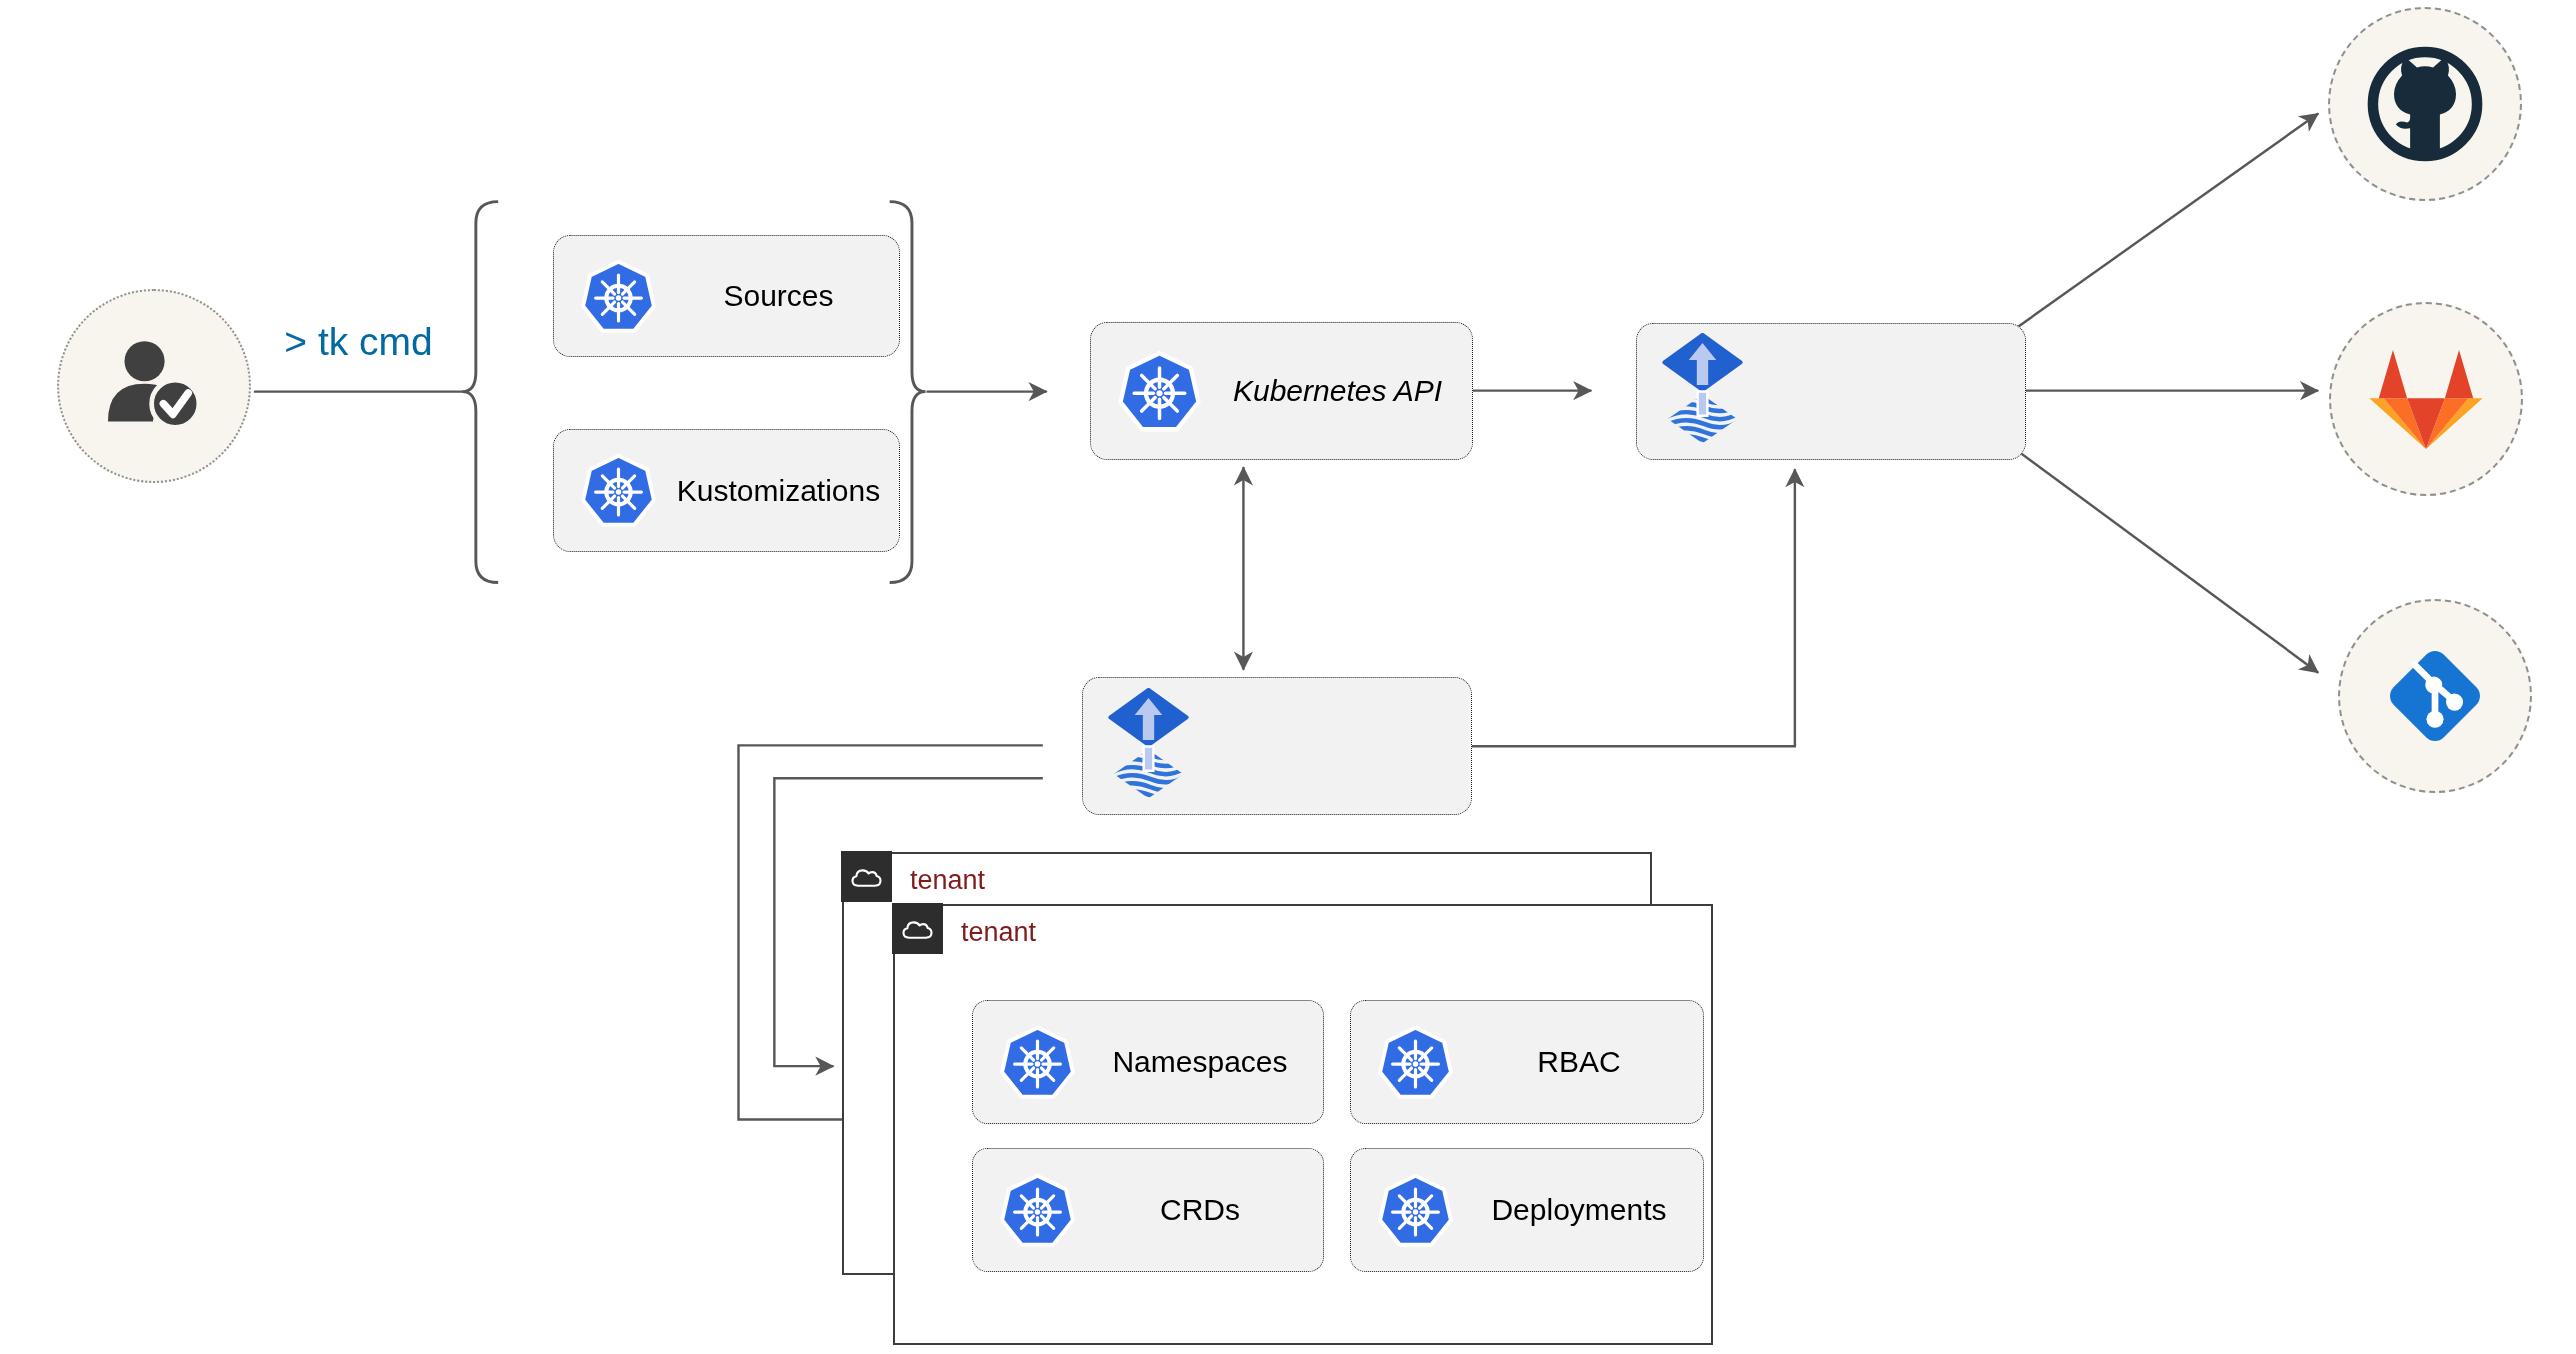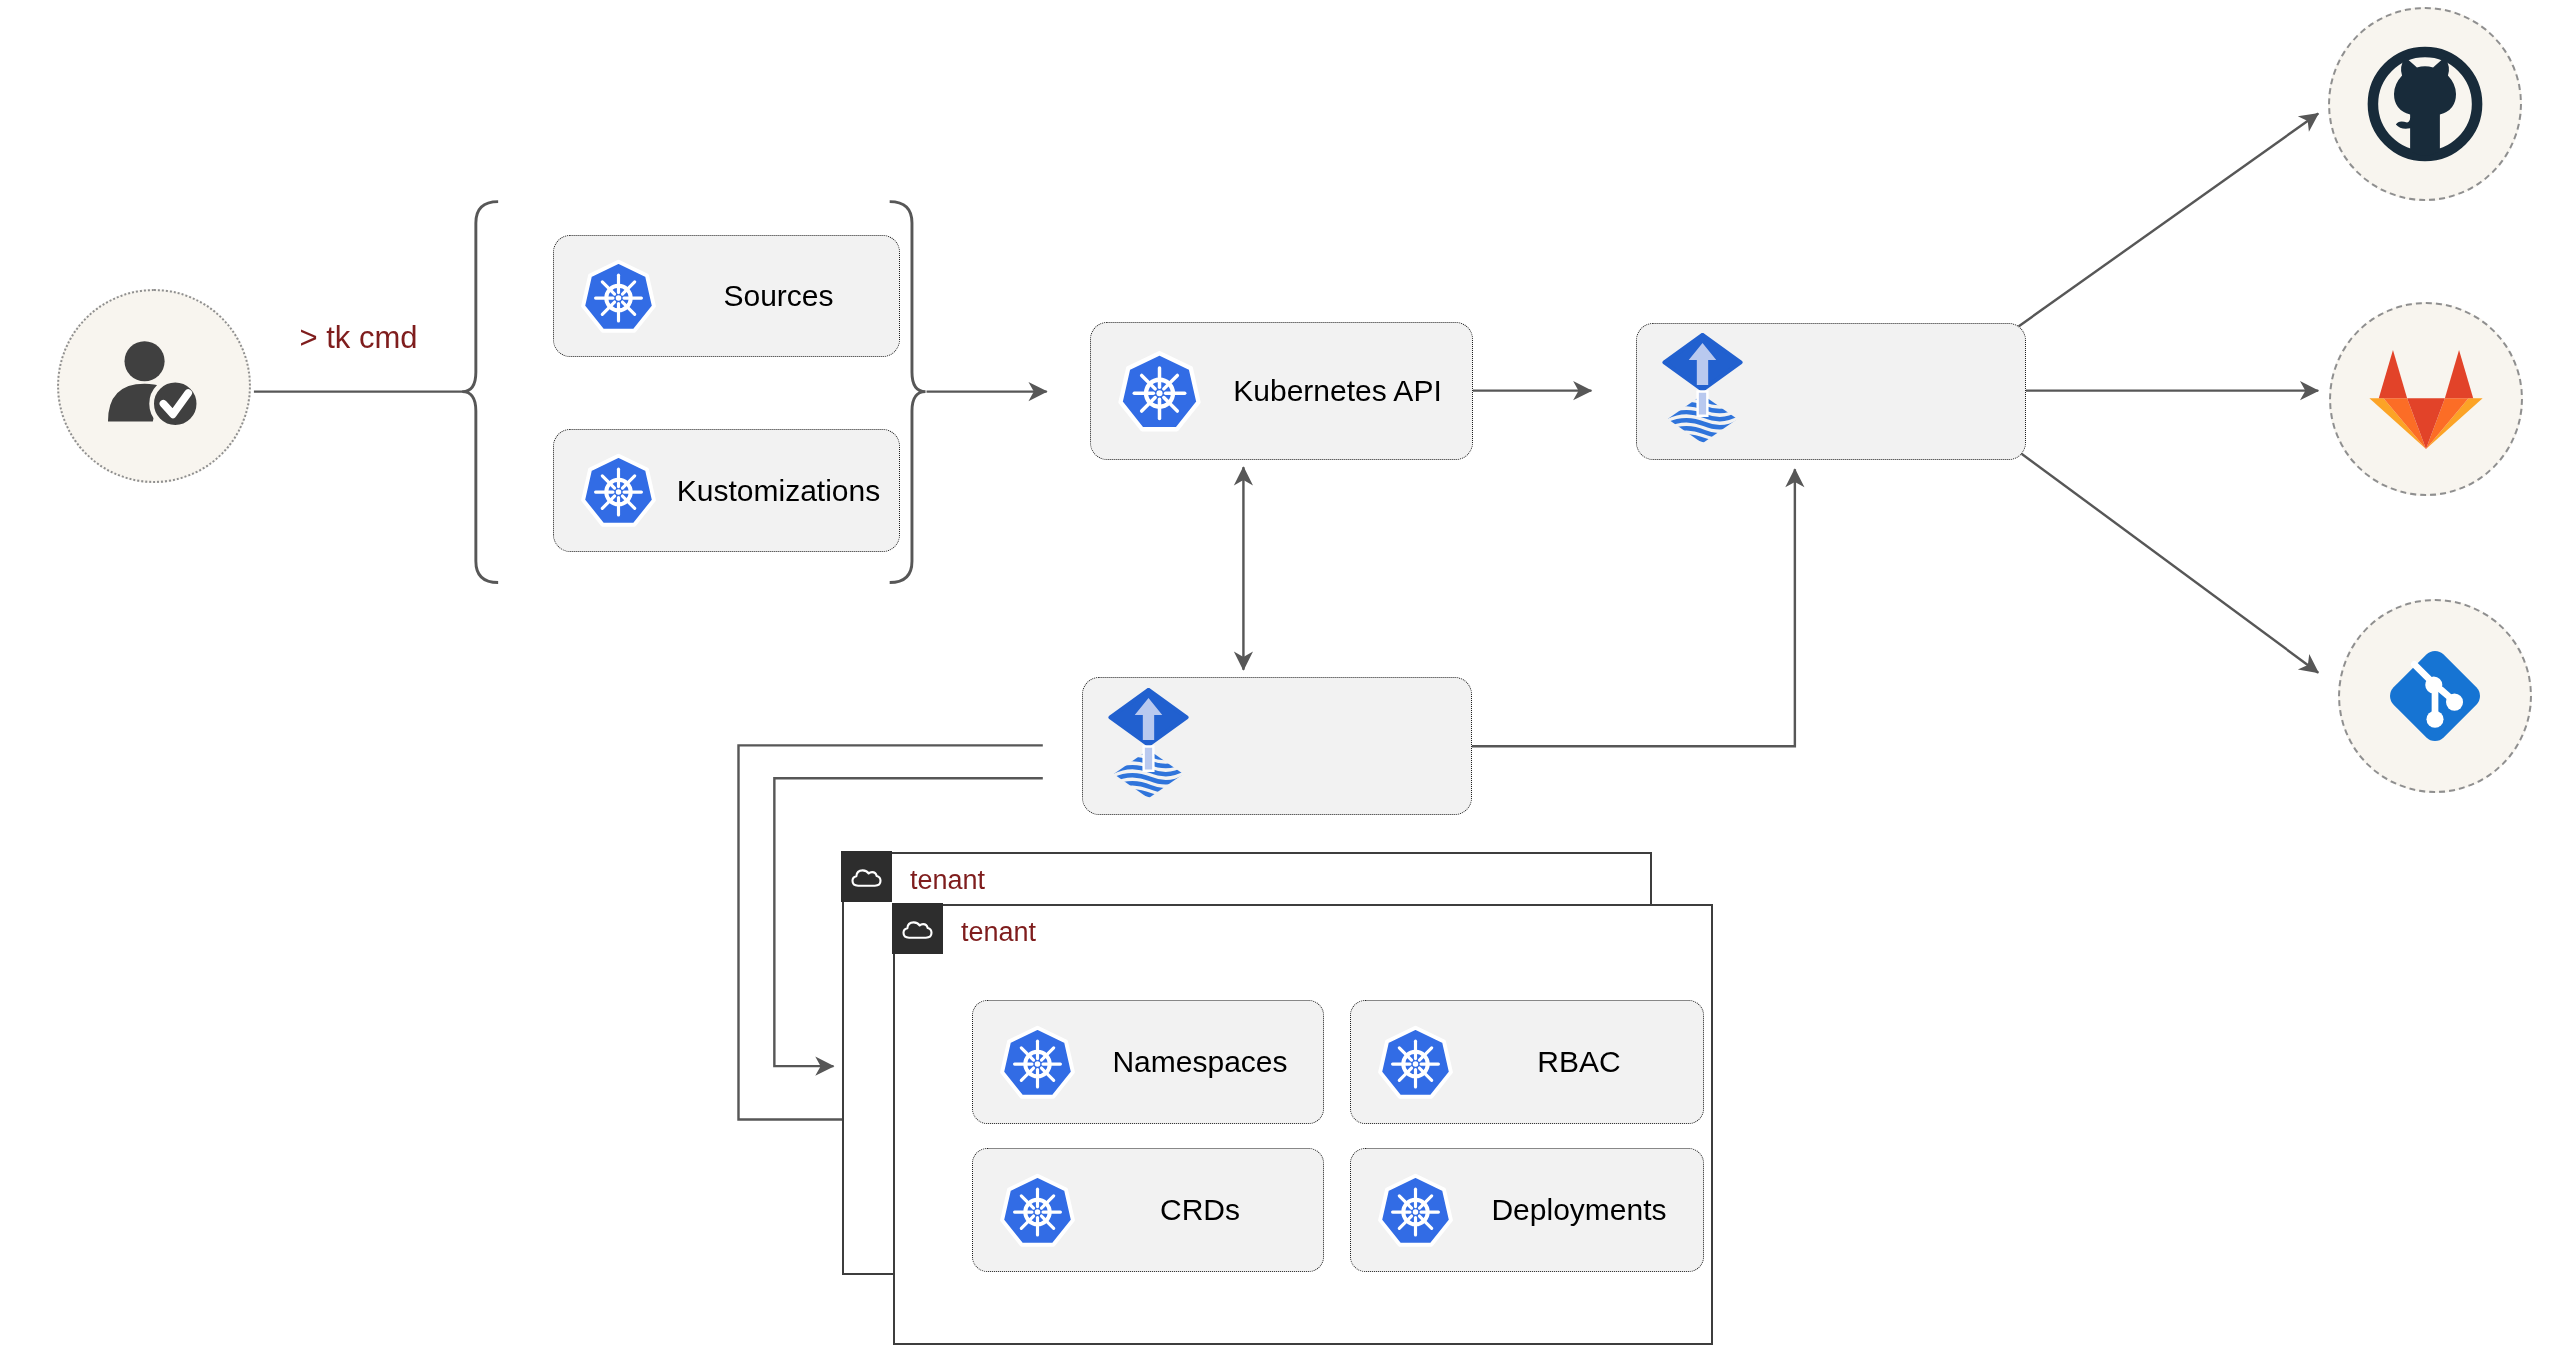--- a/index.html
+++ b/index.html
@@ -13,21 +13,21 @@
   .node .icon{margin-left:25px;flex:0 0 auto;display:flex;align-items:center;}
   .node .label{flex:1;text-align:center;font-size:30px;line-height:1.25;color:#000;}
   .node .label.two-line span{display:inline-block;max-width:179px;}
 
   .circle{position:absolute;border-radius:50%;background:#f8f5ef;box-sizing:border-box;
           display:flex;align-items:center;justify-content:center;z-index:4;}
   .circle.dotted{border:2.9px dotted #8f8f8f;}
   .circle.dashed{border:2.9px dashed #8f8f8f;}
 
   .cmd{position:absolute;left:247px;top:320px;width:223px;text-align:center;
-       font-size:31px;color:#7f1d1d;z-index:4;}
+       font-size:39px;color:#0369a1;z-index:4;}
 
   .tenant{position:absolute;background:#ffffff;border:2.9px solid #3d3d3d;box-sizing:border-box;}
   .tenant.back{left:842px;top:852px;width:810px;height:423px;z-index:2;}
   .tenant.front{left:893px;top:904px;width:820px;height:441px;z-index:3;}
   .tenant .hd{position:absolute;left:-2.9px;top:-2.9px;width:51px;height:51px;background:#2d2d2d;
               display:flex;align-items:center;justify-content:center;}
   .tenant .tlabel{position:absolute;left:66px;top:10.7px;font-size:27px;color:#7f1d1d;}
 
   .tenant .node{border-radius:15.5px;}
   .res-namespaces{left:40px;top:94px;width:352px;height:124px;}
@@ -110,21 +110,21 @@
           <line x1="70.5" y1="31.5" x2="55" y2="47"></line>
             <line x1="45" y1="57" x2="29.5" y2="72.5"></line>
         </g>
         <circle cx="50" cy="52" r="15.5" fill="none" stroke="#ffffff" stroke-width="5"></circle>
         <circle cx="50" cy="52" r="3.5" fill="#ffffff"></circle>
       </svg>
     </span>
     <span class="label">Kustomizations</span>
   </div>
 
-  <div class="node" style="left:1053px;top:322px;width:383px;height:138px;">
+  <div class="node" style="left:1053px;top:322px;width:383px;height:138px;font-style:italic;">
     <span class="icon">
       <svg width="87" height="87" viewBox="0 0 100 100">
         <polygon points="50,6 86,23.3 94.8,62.2 70,93.4 30,93.4 5.2,62.2 14,23.3" fill="#326ce5" stroke="#ffffff" stroke-width="5" stroke-linejoin="round"></polygon>
         <g stroke="#ffffff" stroke-width="4" stroke-linecap="round">
           <line x1="50" y1="23" x2="50" y2="45"></line>
             <line x1="50" y1="59" x2="50" y2="81"></line>
           <line x1="21" y1="52" x2="43" y2="52"></line>
             <line x1="57" y1="52" x2="79" y2="52"></line>
           <line x1="29.5" y1="31.5" x2="45" y2="47"></line>
             <line x1="55" y1="57" x2="70.5" y2="72.5"></line>

